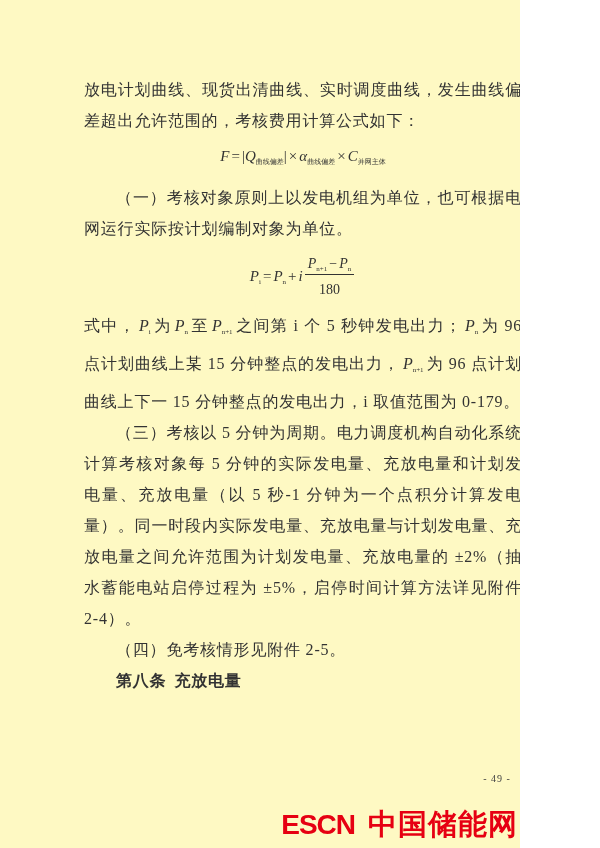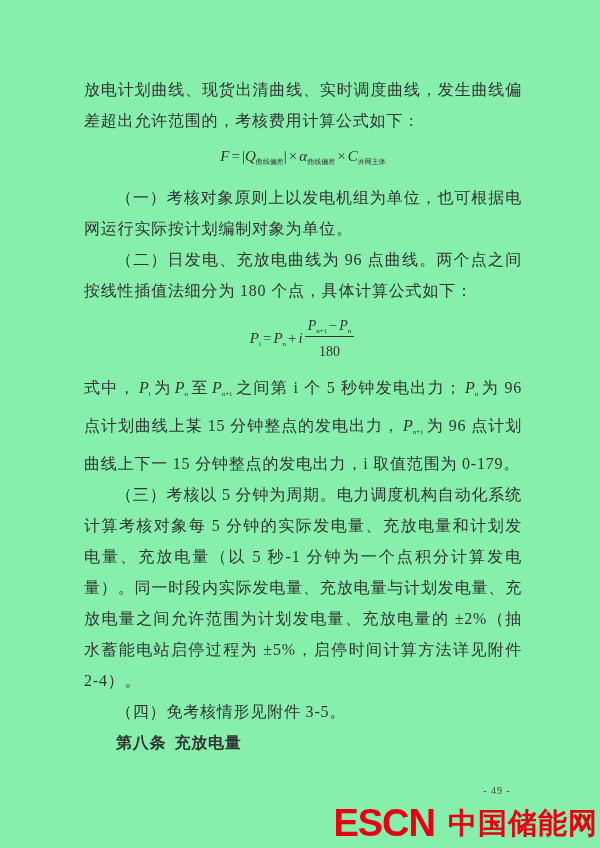--- a/index.html
+++ b/index.html
@@ -1,20 +1,20 @@
 <!DOCTYPE html>
 <html><head>
 <meta charset="utf-8">
 <style>
   * { margin:0; padding:0; box-sizing:border-box; }
   html,body { background:#ffffff; }
   .page {
     position:relative;
-    width:600px; height:848px;
-    background:#86efac;
+    width:520px; height:848px;
+    background:#fef9c3;
     overflow:hidden;
     font-family:"Liberation Serif","DejaVu Serif",serif;
     color:#333333;
   }
   .content {
     position:absolute;
     left:84px; top:74px; width:438px;
     font-size:16px;
     line-height:31px;
     letter-spacing:0.8px;
@@ -56,33 +56,32 @@
   .imath { font-style:italic; white-space:nowrap; padding:0 3px; letter-spacing:0; }
   .imath sub { font-size:7px; font-style:normal; vertical-align:-3px; }
   
   .page-number {
     position:absolute;
     left:462px; top:773px; width:70px;
     text-align:center;
     font-size:10px;
     letter-spacing:1px;
     color:#444444;
-    margin-top:12px;
   }
   .logo {
     position:absolute;
     right:2px; bottom:3px;
     display:flex;
     align-items:center;
     white-space:nowrap;
     font-family:"Liberation Sans","DejaVu Sans",sans-serif;
   }
   .logo-escn {
     font-weight:800;
-    font-size:38px;
+    font-size:28px;
     letter-spacing:-1px;
   }
   .logo-cn {
     font-weight:700;
     font-size:29px;
     margin-left:13px;
     letter-spacing:1px;
     font-family:"DejaVu Sans","Liberation Sans",sans-serif;
   }
 </style>
@@ -94,31 +93,30 @@
 
     <p class="para">放电计划曲线、现货出清曲线、实时调度曲线，发生曲线偏差超出允许范围的，考核费用计算公式如下：</p>
 
     <div class="formula">
       <span>F</span><span class="op">=</span><span class="rm">|</span><span>Q</span><sub>曲线偏差</sub><span class="rm">|</span><span class="op">×</span><span>α</span><sub>曲线偏差</sub><span class="op">×</span><span>C</span><sub>并网主体</sub>
     </div>
 
 
     <p class="para indent">（一）考核对象原则上以发电机组为单位，也可根据电网运行实际按计划编制对象为单位。</p>
 
-    <p class="para indent">（二）日发电、充放电曲线为 96 点曲线。两个点之间按线性插值法细分为 180 个点，具体计算公式如下：</p>
 
     <div class="formula">
       <span>P</span><sub>i</sub><span class="op">=</span><span>P</span><sub>n</sub><span class="op">+</span><span>i</span><span class="frac"><span class="num"><span>P</span><sub>n+1</sub><span class="op">−</span><span>P</span><sub>n</sub></span><span class="den">180</span></span>
     </div>
 
     <p class="para"><span>式中，</span><span class="imath"><span>P</span><sub>i</sub></span><span>为</span><span class="imath"><span>P</span><sub>n</sub></span><span>至</span><span class="imath"><span>P</span><sub>n+1</sub></span><span>之间第 i 个 5 秒钟发电出力；</span><span class="imath"><span>P</span><sub>n</sub></span><span>为 96 点计划曲线上某 15 分钟整点的发电出力，</span><span class="imath"><span>P</span><sub>n+1</sub></span><span>为 96 点计划曲线上下一 15 分钟整点的发电出力，i 取值范围为 0-179。</span></p>
 
     <p class="para indent">（三）考核以 5 分钟为周期。电力调度机构自动化系统计算考核对象每 5 分钟的实际发电量、充放电量和计划发电量、充放电量（以 5 秒-1 分钟为一个点积分计算发电量）。同一时段内实际发电量、充放电量与计划发电量、充放电量之间允许范围为计划发电量、充放电量的 ±2%（抽水蓄能电站启停过程为 ±5%，启停时间计算方法详见附件 2-4）。</p>
 
-    <p class="para indent">（四）免考核情形见附件 3-5。</p>
+    <p class="para indent">（四）免考核情形见附件 2-5。</p>
 
     <p class="para indent bold-line"><span>第八条</span><span class="art-title">充放电量</span></p>
 
   </div>
 
   <div class="page-number">- 49 -</div>
 
   <div class="logo">
     <span class="logo-escn" style="color: rgb(230, 0, 18);">ESCN</span>
     <span class="logo-cn" style="color: rgb(230, 0, 18);">中国储能网</span>

